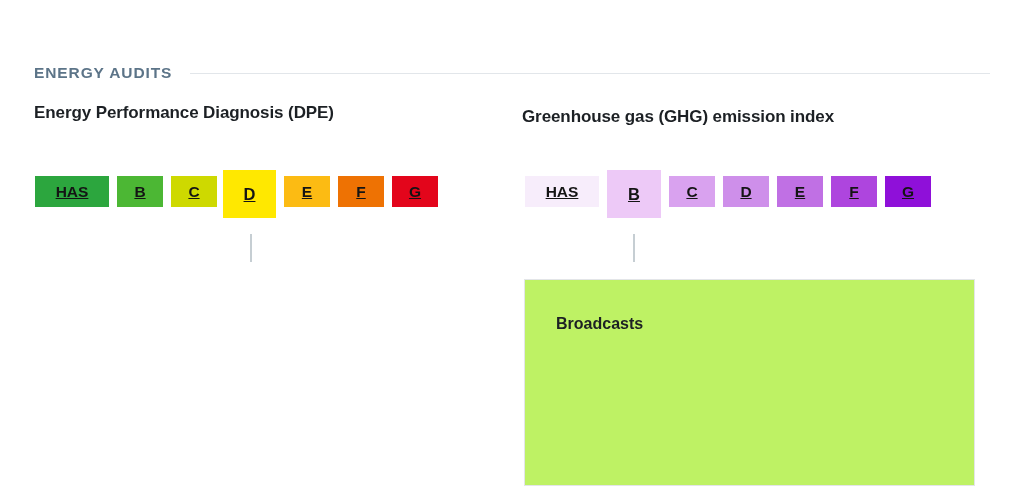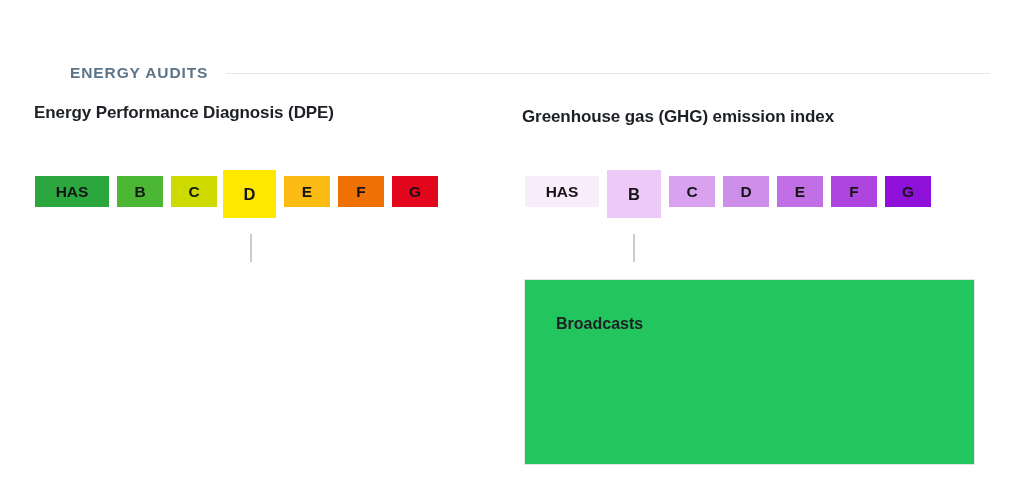--- a/index.html
+++ b/index.html
@@ -27,21 +27,20 @@
     align-items: center;
     gap: 18px;
   }
   .section-header .title {
     font-size: 15.5px;
     font-weight: 700;
     letter-spacing: 0.9px;
     color: #5c7488;
     white-space: nowrap;
     line-height: 1;
-    margin-left: 36px;
   }
   .section-header .rule {
     flex: 1 1 auto;
     height: 1px;
     background: #e2e6ea;
   }
 
   
   .col-title {
     position: absolute;
@@ -68,20 +67,21 @@
     position: absolute;
     top: 6px;
     height: 31px;
     display: flex;
     align-items: center;
     justify-content: center;
     font-size: 15.5px;
     font-weight: 700;
     color: #141414;
     box-sizing: border-box;
+    text-decoration: underline;
   }
   .grade.selected {
     top: 0;
     height: 48px;
     font-size: 16.5px;
   }
 
   
   .tick {
     position: absolute;
@@ -91,24 +91,24 @@
   }
   #dpe-tick { left: 250px; top: 234px; }
   #ghg-tick { left: 633px; top: 234px; }
 
   
   .info-box {
     position: absolute;
     left: 524px;
     top: 279px;
     width: 451px;
-    height: 186px;
+    height: 207px;
     border: 1px solid #e3e5e8;
     box-sizing: border-box;
-    background: #22c55e;
+    background: #bef264;
   }
   .info-box .label {
     position: absolute;
     left: 31px;
     top: 36px;
     font-size: 16px;
     font-weight: 700;
     color: #1c2024;
     line-height: 1;
   }

